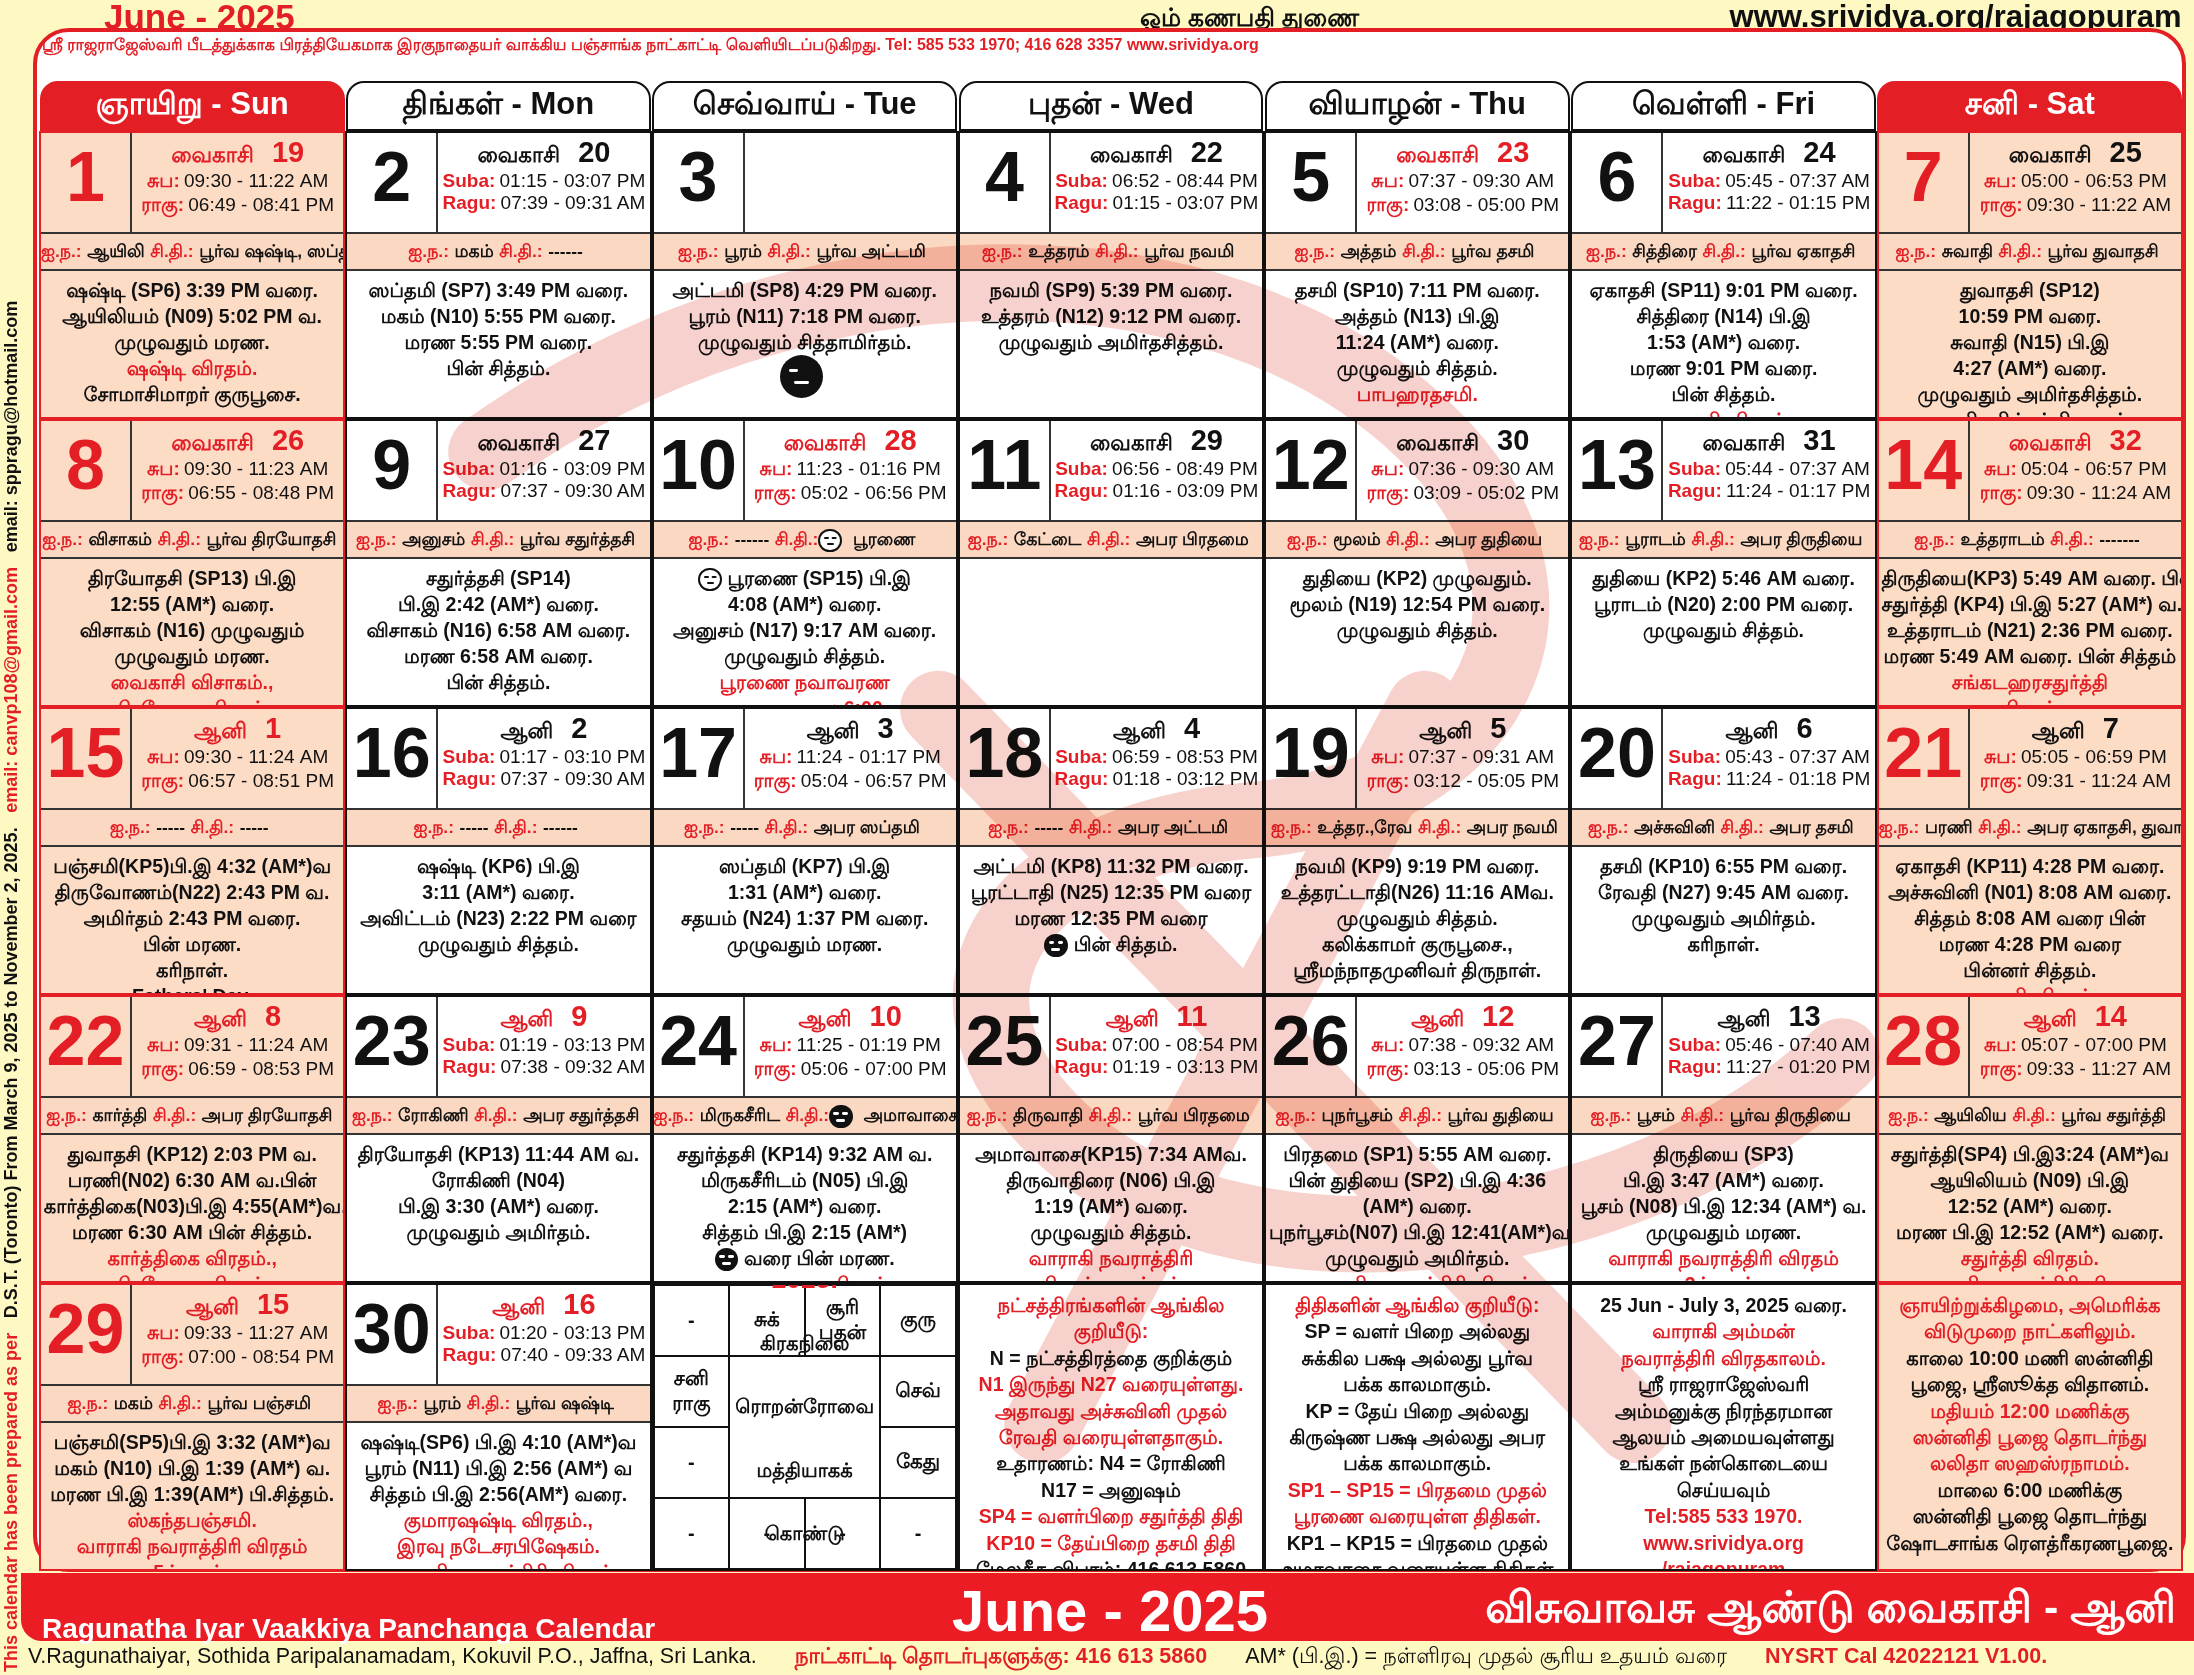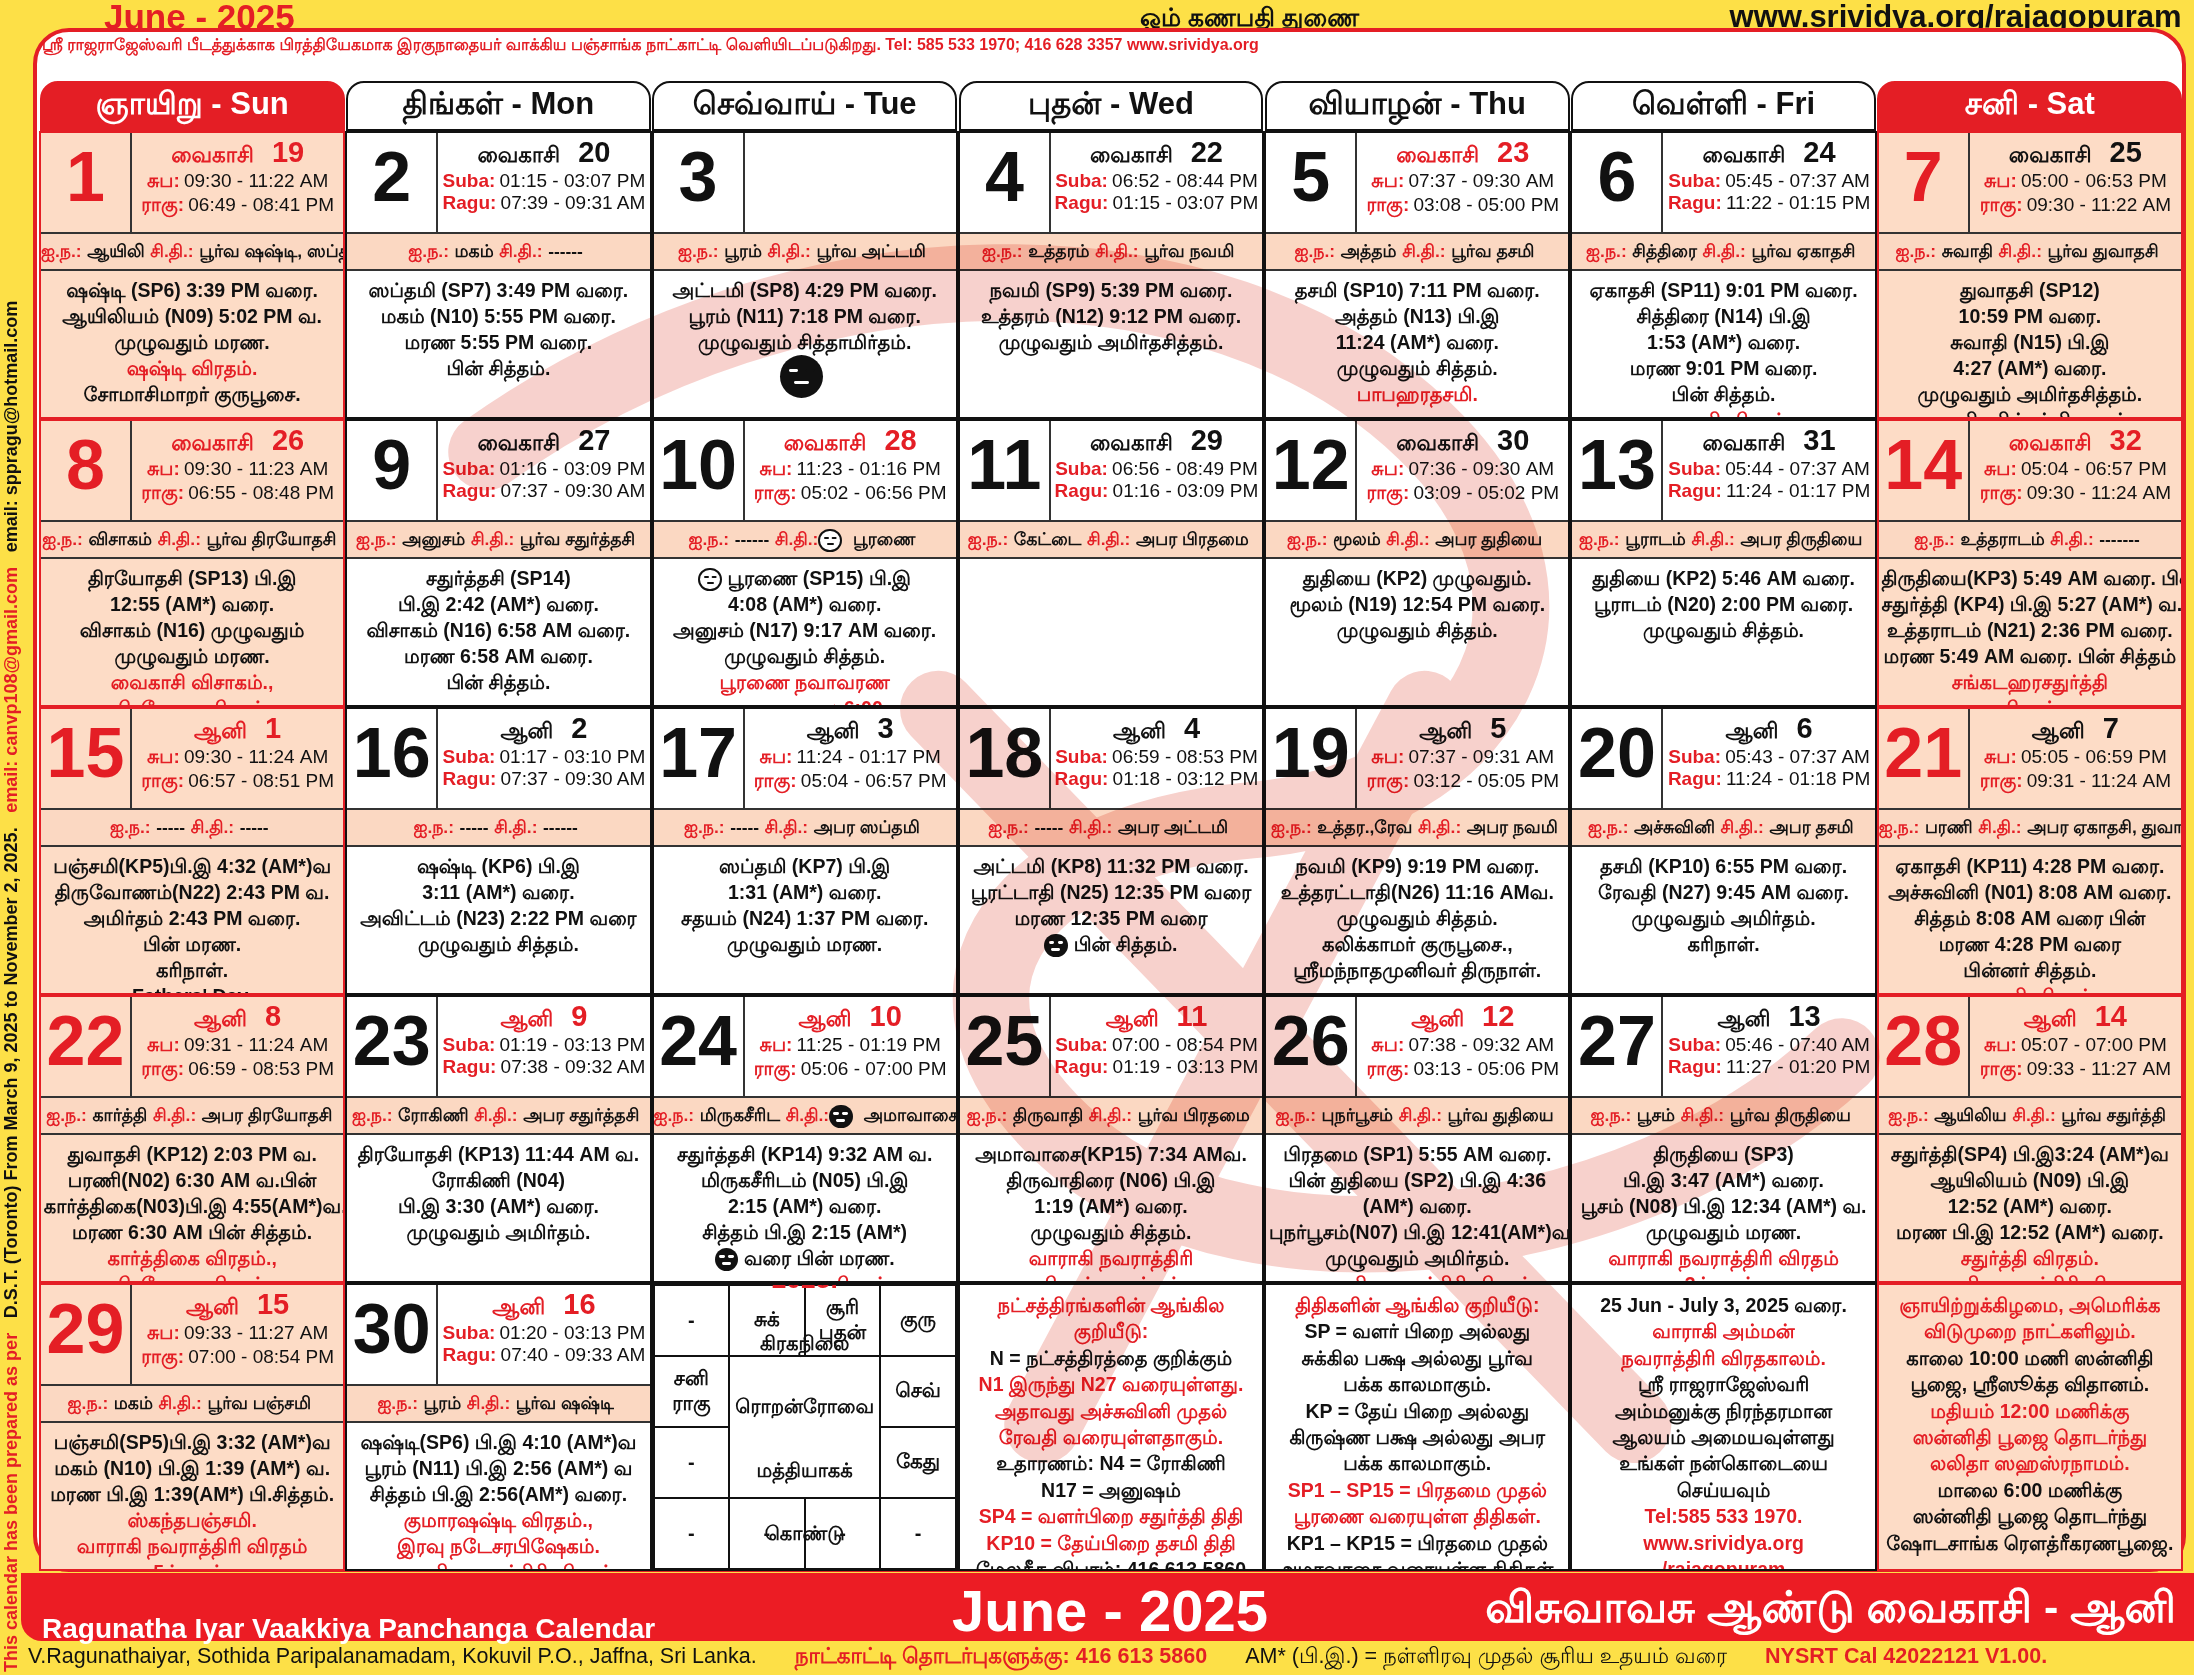--- a/index.html
+++ b/index.html
@@ -1,16 +1,16 @@
 <!DOCTYPE html>
 <html style="font-size:11px"><head>
 <meta charset="utf-8">
 <style>
   html,body{margin:0;padding:0;background:#fff;}
-  .page{position:relative;width:2194px;height:1676px;background:#fde047;overflow:hidden;
+  .page{position:relative;width:2194px;height:1676px;background:#fef9c3;overflow:hidden;
         font-family:"Liberation Sans","DejaVu Sans",sans-serif;color:#111;}
   .red{color:#e41e25;}
   .blk{color:#111;}
   
   .top-month{position:absolute;left:104px;top:-2.8px;font-size:35px;font-weight:bold;color:#e41e25;}
   .top-om{position:absolute;left:1140px;top:2.8px;font-size:25px;font-weight:bold;color:#111;}
   .top-site{position:absolute;right:12.5px;top:-1.4px;font-size:31px;font-weight:bold;color:#111;}
   
   .frame{position:absolute;left:33px;top:28px;width:2153px;height:1544px;border:4.2px solid #e41e25;
          border-radius:36px;box-sizing:border-box;background:#fff;}

